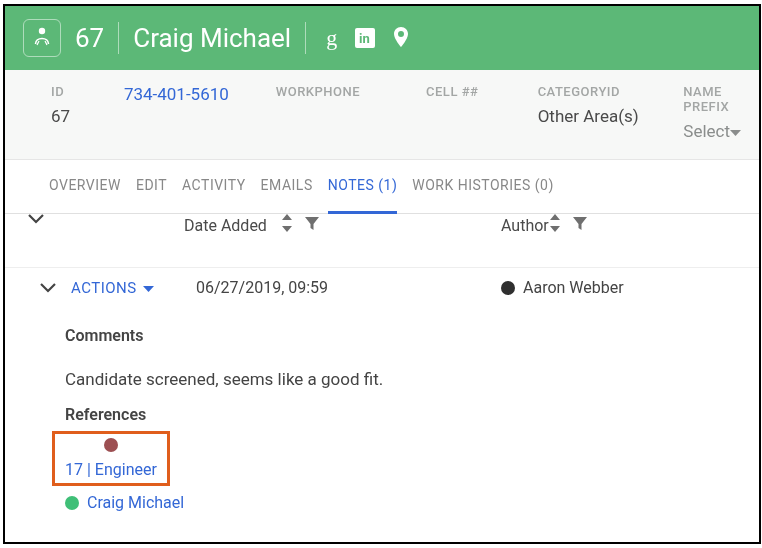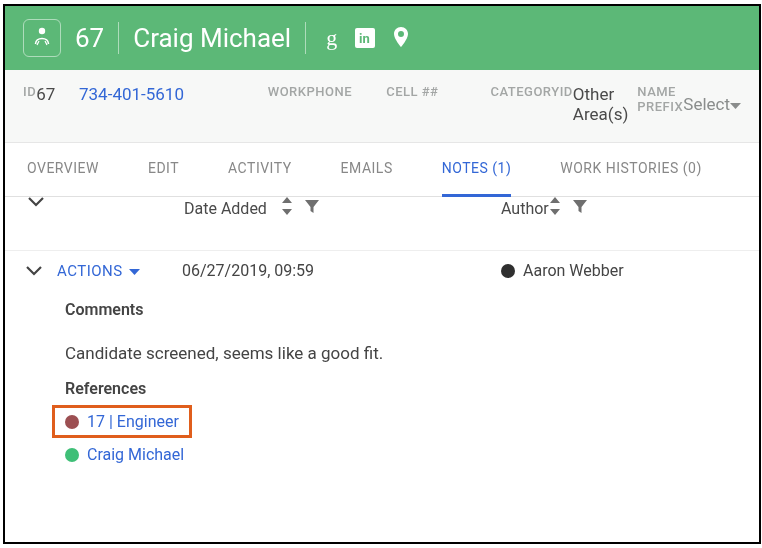--- a/index.html
+++ b/index.html
@@ -66,25 +66,26 @@
     }
     .info-row {
       display: flex;
       padding: 14px 18px 18px 18px;
       gap: 0;
       background: #f7f8f7;
       border-bottom: 1px solid #e6e6e6;
     }
     .info-col {
       display: flex;
-      flex-direction: row;
+      flex-direction: column;
+      margin-left: 28px;
     }
     .info-col.id { width: 58px; }
     .info-col.phone { width: 160px; }
-    .info-col.workphone { width: 158px; justify-content: center; }
+    .info-col.workphone { width: 158px; }
     .info-col.cell { width: 108px; }
     .info-col.category { width: 152px; }
     .info-col.prefix { flex: 1; }
     .info-label {
       font-size: 13px;
       color: #a3a6a5;
       letter-spacing: 0.5px;
       font-weight: 500;
       margin-bottom: 7px;
     }
@@ -98,26 +99,26 @@
     .select-wrapper {
       display: flex;
       align-items: center;
       gap: 0;
       color: #8a8d8c;
       font-size: 17px;
       cursor: pointer;
     }
     .tabs {
       display: flex;
-      padding: 0 22px;
+      padding: 0 44px;
       background: #fff;
       border-bottom: 1px solid #e0e0e0;
       height: 54px;
       align-items: center;
-      gap: 49px;
+      gap: 15px;
     }
     .tab {
       font-size: 14px;
       letter-spacing: 0.5px;
       color: #888;
       border-bottom: 3px solid transparent;
       padding-bottom: 0;
       height: 54px;
       display: flex;
       align-items: center;
@@ -164,20 +165,21 @@
     .col-icons {
       display: flex;
       align-items: center;
       gap: 12px;
       color: #6f6f6f;
     }
     .row {
       display: flex;
       align-items: flex-start;
       padding: 10px 18px 0 16px;
+      margin-left: 14px;
     }
     .row-main {
       display: flex;
       align-items: center;
       width: 100%;
       gap: 10px;
     }
     .actions-cell {
       width: 115px;
       display: flex;
@@ -212,21 +214,21 @@
     .dot.black { background: #2f2f2f; }
     .dot.brown { background: #9c4f52; }
     .dot.green { background: #3fbf77; }
     .detail-block {
       padding: 8px 18px 12px 60px;
     }
     .detail-heading {
       font-size: 16px;
       color: #444;
       font-weight: 600;
-      margin-top: 12px;
+      margin-top: 21px;
     }
     .detail-text {
       font-size: 17px;
       color: #444;
       margin-top: 24px;
     }
     .ref-item {
       display: flex;
       align-items: center;
       gap: 8px;
@@ -234,20 +236,21 @@
       font-size: 16px;
     }
     .ref-link { color: #3367d6; cursor: pointer; }
     .highlight-box {
       border: 3px solid #e05e1c;
       padding: 4px 10px;
       display: inline-flex;
       align-items: center;
       gap: 8px;
       margin-left: -13px;
+      flex-direction: column;
     }
   </style>
 </head>
 <body>
 
 <div class="outer-border">
 
   <div class="header">
     <div class="header-icon-box">
       <span>

